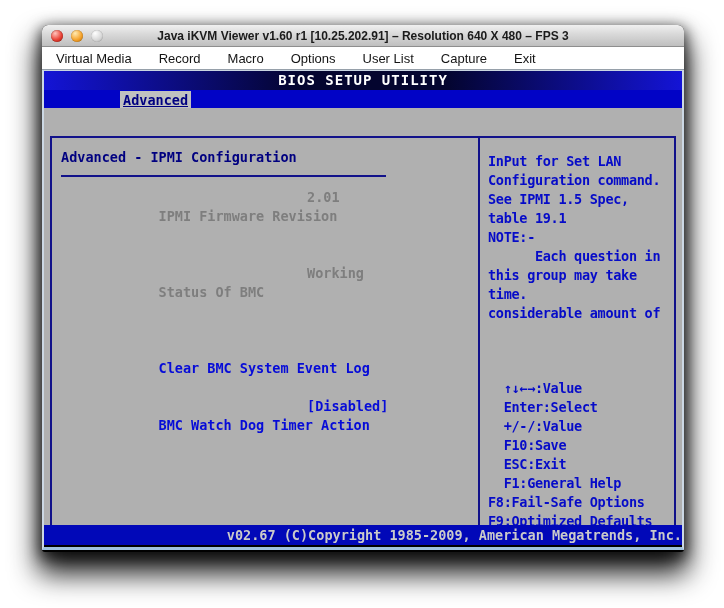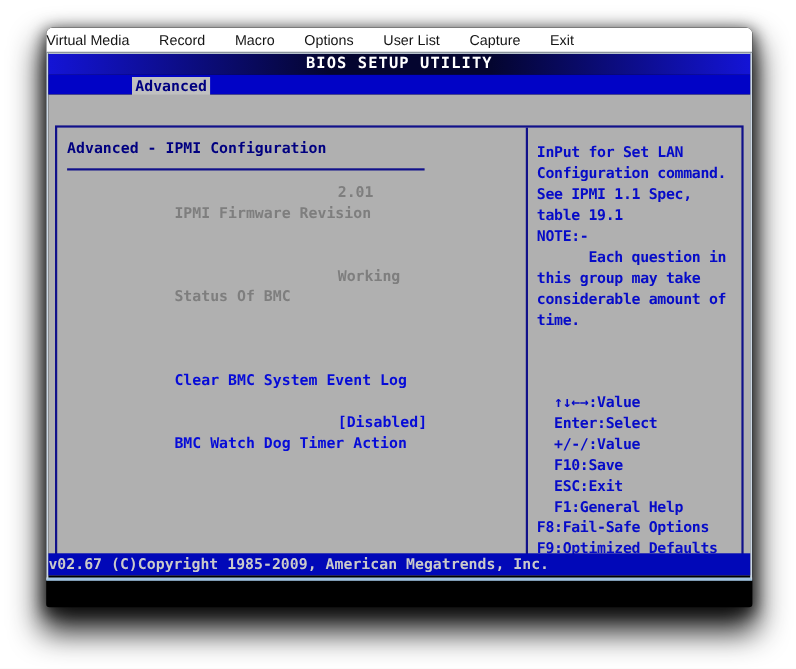--- a/index.html
+++ b/index.html
@@ -21,41 +21,41 @@
   }
   .lights { position:absolute; left:9px; top:5px; display:flex; gap:8px; }
   .light { width:12px; height:12px; border-radius:50%; cursor:default; }
   .light-red    { background:radial-gradient(circle at 35% 28%, #ffc4bd, #ea4438 55%, #9c1208); box-shadow:inset 0 0 1px #6d0d05; }
   .light-yellow { background:radial-gradient(circle at 35% 28%, #ffeab2, #f6a52f 55%, #b96c06); box-shadow:inset 0 0 1px #8a5303; }
   .light-gray   { background:radial-gradient(circle at 35% 28%, #ffffff, #d6d6d6 60%, #a9a9a9); box-shadow:inset 0 0 1px #8a8a8a; }
   .win-title { font-size:12px; font-weight:bold; color:#1b1b1b; letter-spacing:0; }
 
   .menubar {
     height:23px; background:#ffffff; border-bottom:1px solid #96a0aa;
-    display:flex; align-items:center; gap:27px; 
+    display:flex; align-items:center; gap:27px; padding-left:14px;
     font-size:13px; color:#141414;
   }
   .menu-item { cursor:default; white-space:nowrap; }
 
   
   .bios {
     height:480px; background:#000;
     border-left:2px solid #ccd8e4; border-right:2px solid #ccd8e4; border-bottom:3px solid #9fc2e0;
     display:flex; flex-direction:column;
     font-family:"DejaVu Sans Mono", monospace; font-weight:bold;
   }
   .bios-header {
     height:20px; border-top:1px solid #c9d5e1;
     background:linear-gradient(90deg, #1414d6 0%, #04052f 40%, #04052f 63%, #1414d6 100%);
     color:#ffffff; text-align:center; font-size:14px; line-height:19px; letter-spacing:1px;
   }
   .tab-row { height:18px; background:#0103c6; padding-left:76px; }
   .tab {
     display:inline-block; height:18px; line-height:18px; padding:0 3px;
-    background:#c0c0c0; color:#000080; font-size:13.5px; cursor:default;
+    background:#c0c0c0; color:#000080; font-size:13.5px; cursor:default;text-decoration:underline;
   }
   .content { flex:1; background:#b0b0b0; position:relative; margin-bottom:2px; }
 
   .panel {
     position:absolute; top:28px; left:6px; right:6px; height:402px;
     border:2px solid #11118a; display:flex;
   }
   .left-panel  { width:428px; border-right:2px solid #11118a; padding:10px 8px 0 9px; }
   .right-panel { flex:1; position:relative; padding:14px 0 0 8px; }
 
@@ -68,29 +68,37 @@
   .state-normal   { color:#060bd8; }
   .state-selected { color:#ffffff; }
 
   .help-text div, .key-help div {
     font-size:13.5px; line-height:19px; white-space:pre; color:#060bc8; letter-spacing:-0.3px;
   }
   .key-help { position:absolute; left:8px; bottom:5px; }
 
   .status-bar {
     position:absolute; left:0; right:0; bottom:0; height:20px;
-    background:#0108b8; color:#cacaca; text-align:left;
+    background:#0108b8; color:#cacaca; text-align:right;
     font-size:13.5px; line-height:20px; white-space:pre;
   }
 </style>
 </head>
 <body>
 
 <div class="window">
 
+  <div class="titlebar">
+    <div class="lights">
+      <div class="light light-red"></div>
+      <div class="light light-yellow"></div>
+      <div class="light light-gray"></div>
+    </div>
+    <div class="win-title">Java iKVM Viewer v1.60 r1 [10.25.202.91] – Resolution 640 X 480 – FPS 3</div>
+  </div>
 
   <div class="menubar">
     <span class="menu-item">Virtual Media</span>
     <span class="menu-item">Record</span>
     <span class="menu-item">Macro</span>
     <span class="menu-item">Options</span>
     <span class="menu-item">User List</span>
     <span class="menu-item">Capture</span>
     <span class="menu-item">Exit</span>
   </div>
@@ -123,27 +131,27 @@
           <div class="item-row state-normal">
             <span>BMC Watch Dog Timer Action</span>
             <span class="item-value">[Disabled]</span>
           </div>
         </div>
 
         <div class="right-panel">
           <div class="help-text">
               <div>InPut for Set LAN</div>
               <div>Configuration command.</div>
-              <div>See IPMI 1.1 Spec,</div>
+              <div>See IPMI 1.5 Spec,</div>
               <div>table 19.1</div>
               <div>NOTE:-</div>
               <div>      Each question in</div>
               <div>this group may take</div>
+              <div>time.</div>
               <div>considerable amount of</div>
-              <div>time.</div>
             </div>
           <div class="key-help">
               <div>  ↑↓←→:Value</div>
               <div>  Enter:Select</div>
               <div>  +/-/:Value</div>
               <div>  F10:Save</div>
               <div>  ESC:Exit</div>
               <div>  F1:General Help</div>
               <div>F8:Fail-Safe Options</div>
               <div>F9:Optimized Defaults</div>

